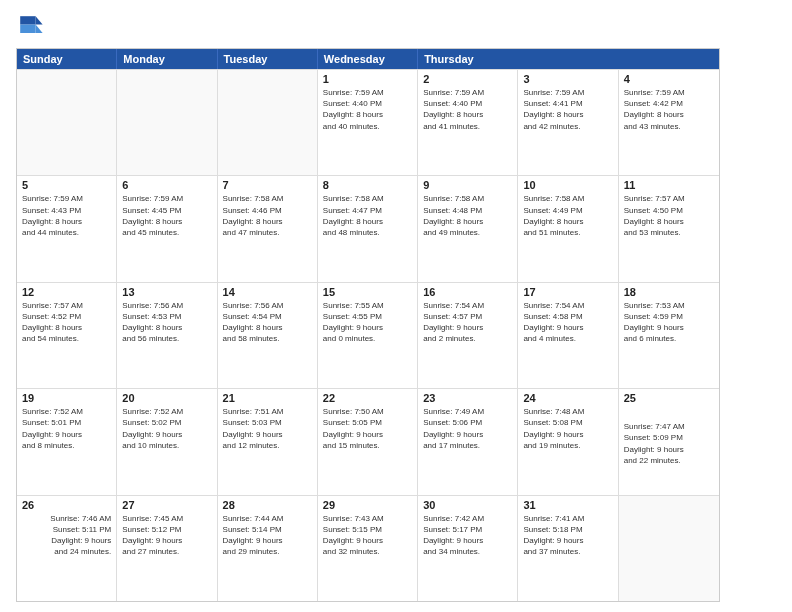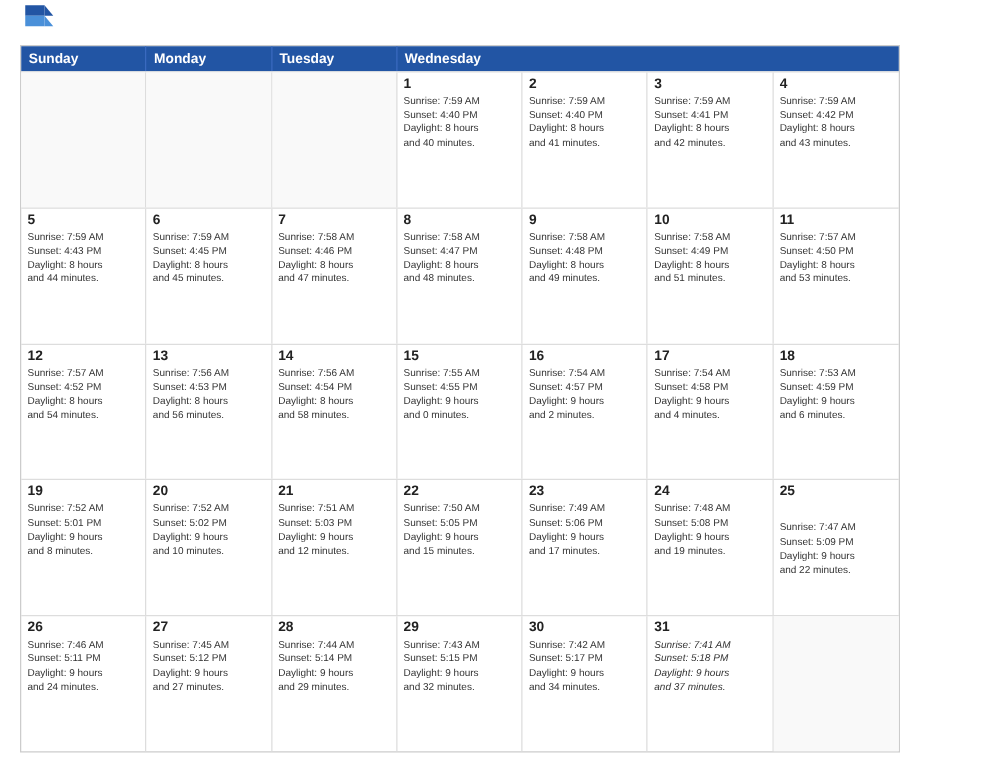--- a/index.html
+++ b/index.html
@@ -6,21 +6,21 @@
     body {
       font-family: Arial, sans-serif;
       background: #fff;
       width: 792px;
       height: 612px;
       overflow: hidden;
     }
     .page {
       width: 736px;
       height: 612px;
-      padding: 0 16px 10px 16px;
+      padding: 12px 16px 10px 16px;
       display: flex;
       flex-direction: column;
     }
     .header {
       display: flex;
       justify-content: space-between;
       align-items: flex-start;
       margin-bottom: 8px;
     }
     .logo {
@@ -129,20 +129,21 @@
       <div class="location"></div>
     </div>
   </div>
 
   <div class="calendar">
     <div class="cal-header">
     <div class="cal-header-cell">Sunday</div>
         <div class="cal-header-cell">Monday</div>
         <div class="cal-header-cell">Tuesday</div>
         <div class="cal-header-cell">Wednesday</div>
+        <div class="cal-header-cell">Thursday</div>
       </div>
     <div class="cal-body">
     <div class="cal-row">
           <div class="cal-cell empty"></div>
           <div class="cal-cell empty"></div>
           <div class="cal-cell empty"></div>
           <div class="cal-cell">
             <span class="day-num">1</span>
             <div class="detail" style="white-space: pre-line;">Sunrise: 7:59 AM
 Sunset: 4:40 PM
@@ -320,21 +321,21 @@
             <span class="day-num">25</span>
             <div class="detail" style="white-space: pre-line; margin-top: 17px;">Sunrise: 7:47 AM
 Sunset: 5:09 PM
 Daylight: 9 hours
 and 22 minutes.</div>
           </div>
         </div>
         <div class="cal-row">
           <div class="cal-cell">
             <span class="day-num">26</span>
-            <div class="detail" style="white-space: pre-line;">Sunrise: 7:46 AM
+            <div class="detail" style="white-space: pre-line; text-align: right;">Sunrise: 7:46 AM
 Sunset: 5:11 PM
 Daylight: 9 hours
 and 24 minutes.</div>
           </div>
           <div class="cal-cell">
             <span class="day-num">27</span>
             <div class="detail" style="white-space: pre-line;">Sunrise: 7:45 AM
 Sunset: 5:12 PM
 Daylight: 9 hours
 and 27 minutes.</div>
@@ -355,21 +356,21 @@
           </div>
           <div class="cal-cell">
             <span class="day-num">30</span>
             <div class="detail" style="white-space: pre-line;">Sunrise: 7:42 AM
 Sunset: 5:17 PM
 Daylight: 9 hours
 and 34 minutes.</div>
           </div>
           <div class="cal-cell">
             <span class="day-num">31</span>
-            <div class="detail" style="white-space: pre-line; font-style: italic;">Sunrise: 7:41 AM
+            <div class="detail" style="white-space: pre-line;">Sunrise: 7:41 AM
 Sunset: 5:18 PM
 Daylight: 9 hours
 and 37 minutes.</div>
           </div>
           <div class="cal-cell empty"></div>
         </div>
       </div>
   </div>
 </div>
 

